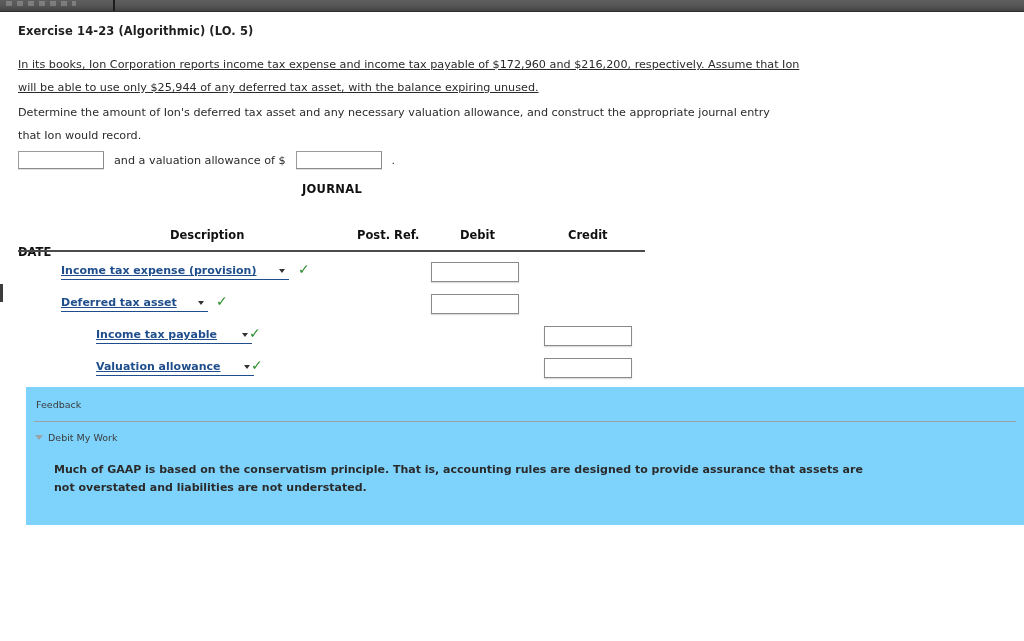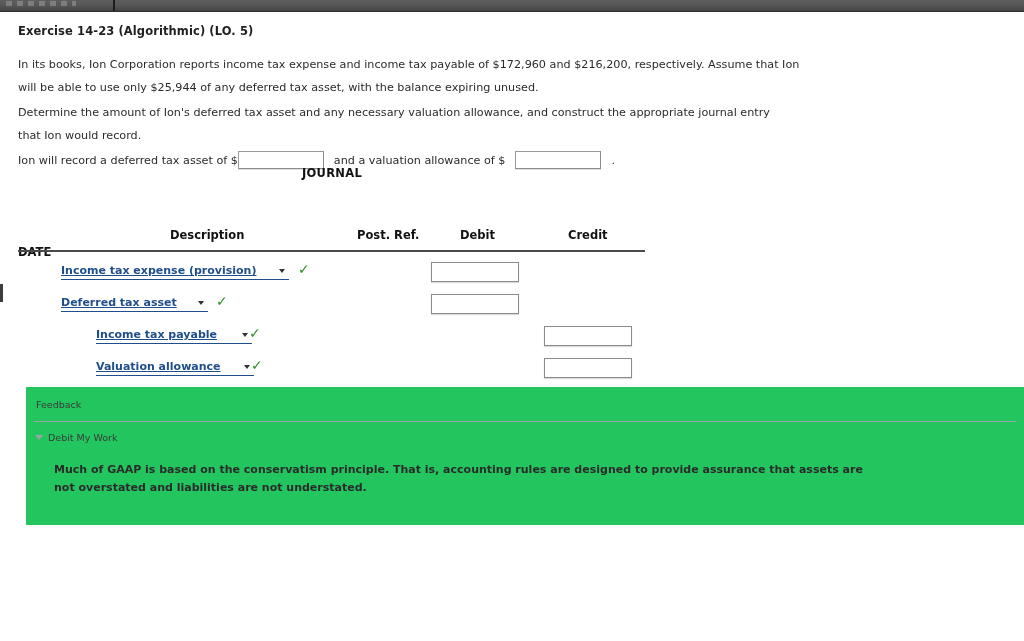--- a/index.html
+++ b/index.html
@@ -70,21 +70,21 @@
     color: #1f1f1f;
     letter-spacing: 0.1px;
   }
 
   .para {
     position: absolute;
     font-size: 11.2px;
     line-height: 23px;
     color: #2b2b2b;
   }
-  #para-1 { left: 18px; top: 41px; width: 800px; }
+  #para-1 { left: 18px; top: 41px; width: 800px; text-decoration: underline; }
   #para-2 { left: 18px; top: 89px; width: 760px; }
 
   
   #answer-line {
     position: absolute;
     left: 18px; top: 139px;
     display: flex;
     align-items: center;
     font-size: 11.2px;
     white-space: nowrap;
@@ -105,21 +105,21 @@
     font-size: 11px;
     padding: 0 3px;
     margin: 0;
     outline: none;
     box-shadow: 0 1px 0 rgba(0,0,0,0.12);
   }
 
   
   #journal-title {
     position: absolute;
-    left: 300px; top: 154px;
+    left: 300px; top: 170px;
     width: 64px;
     text-align: center;
     font-weight: bold;
     font-size: 11.5px;
     color: #111;
     letter-spacing: 0.3px;
   }
 
   #journal-table {
     position: absolute;
@@ -212,21 +212,21 @@
   }
   .amt-input.debit  { left: 431px; }
   .amt-input.credit { left: 544px; }
 
   
   #feedback-panel {
     position: absolute;
     left: 26px; top: 375px;
     width: 998px;
     height: 138px;
-    background: #22c55e;
+    background: #7dd3fc;
   }
   #feedback-label {
     position: absolute;
     left: 10px; top: 12px;
     font-size: 9.5px;
     color: #3a3a3a;
   }
   #feedback-divider {
     position: absolute;
     left: 8px; top: 34px;
@@ -272,21 +272,20 @@
 
 <div id="page">
 
   <div id="exercise-title">Exercise 14-23 (Algorithmic) (LO. 5)</div>
 
   <div class="para" id="para-1">In its books, Ion Corporation reports income tax expense and income tax payable of $172,960 and $216,200, respectively. Assume that Ion will be able to use only $25,944 of any deferred tax asset, with the balance expiring unused.</div>
 
   <div class="para" id="para-2">Determine the amount of Ion's deferred tax asset and any necessary valuation allowance, and construct the appropriate journal entry that Ion would record.</div>
 
   <div id="answer-line">
-    <span class="txt">Ion will record a deferred tax asset of $</span>
     <input class="money-input" type="text" value="" style="">
     <span class="txt inline-gap-l inline-gap-r">and a valuation allowance of $</span>
     <input class="money-input" type="text" value="" style="">
     <span class="txt inline-gap-l">.</span>
   </div>
 
   <div id="journal-title">JOURNAL</div>
 
   <div id="journal-table">
     <div class="jhead date">DATE</div>

